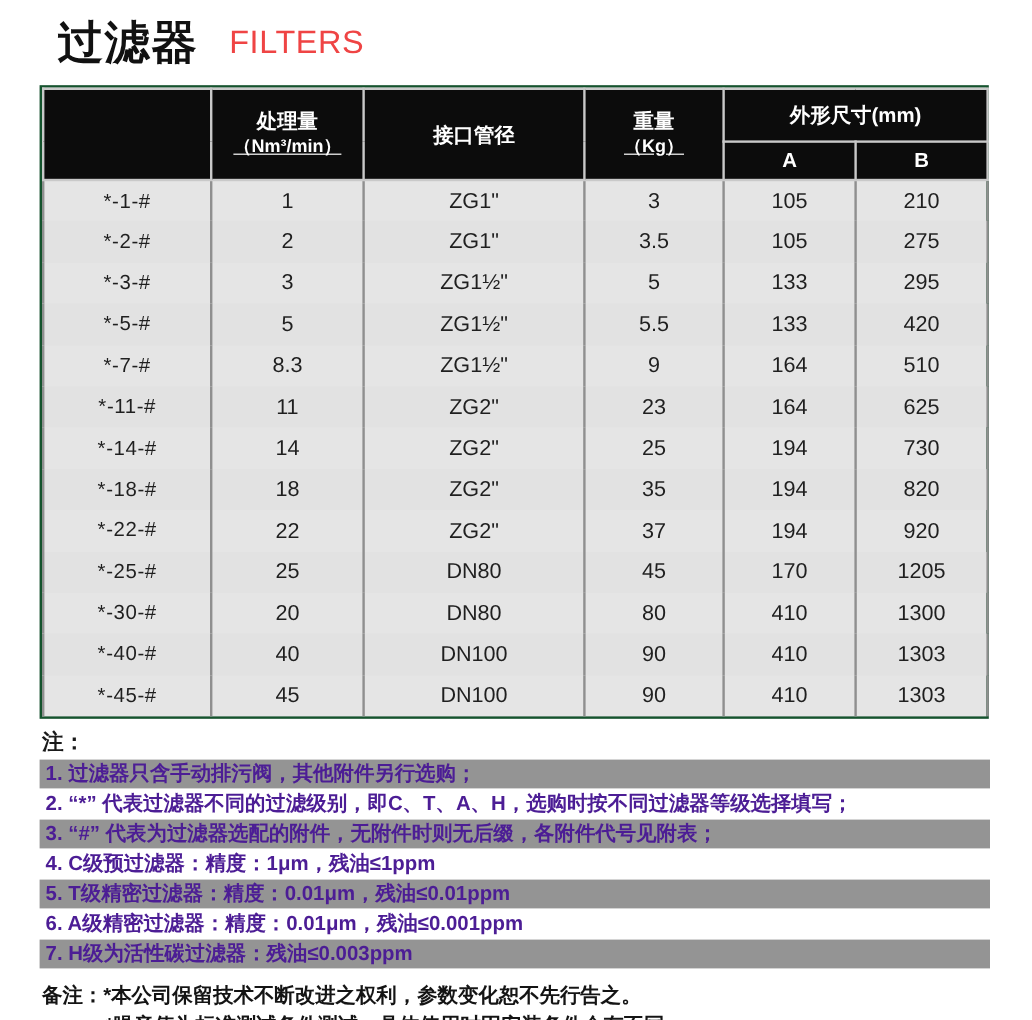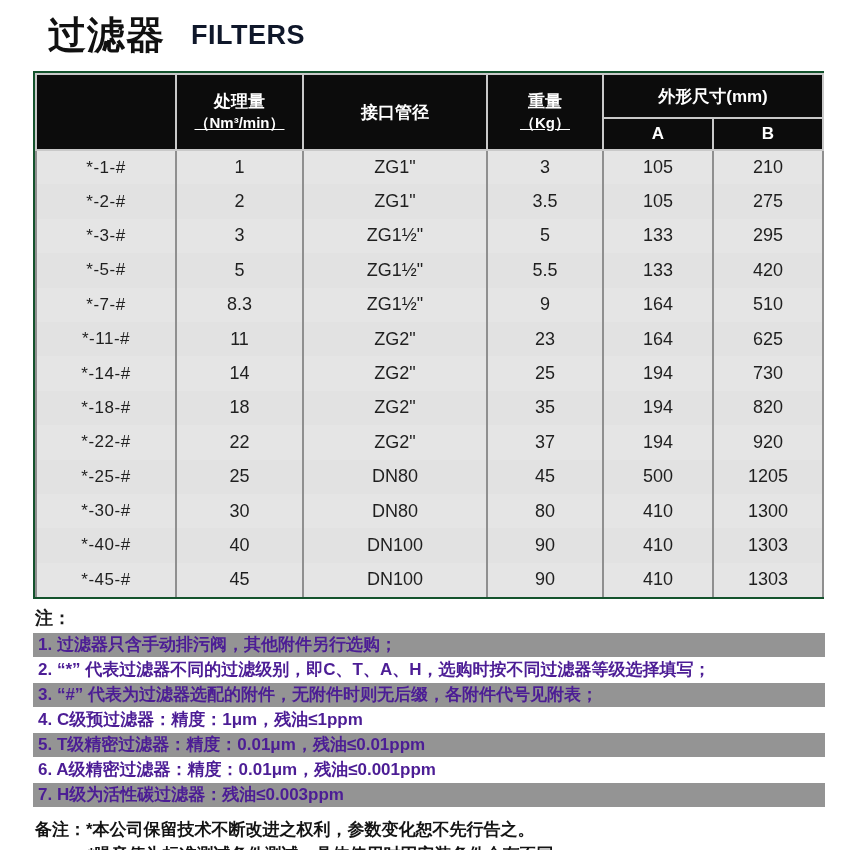--- a/index.html
+++ b/index.html
@@ -8,21 +8,21 @@
     background: #ffffff;
     font-family: "Liberation Sans", "DejaVu Sans", sans-serif;
     color: #1a1a1a;
     overflow: hidden;
   }
   .page { width: 860px; height: 850px; padding: 8px 0 0 0; }
 
   
   .title-row { margin: 2px 0 10px 48px; display: flex; align-items: center; gap: 26px; }
   .title-zh { font-size: 38px; font-weight: bold; letter-spacing: 1px; color: #111; }
-  .title-en { font-size: 27px; font-weight: bold; color: #0f172a; letter-spacing: 0.5px; }
+  .title-en { font-size: 27px; font-weight: normal; color: #ef4444; letter-spacing: 0.5px; }
 
   
   .table-wrap {
     margin-left: 33px;
     width: 791px;
     border: 2px solid #14532d;
     background: #e5e5e5;
   }
   table { border-collapse: collapse; width: 100%; table-layout: fixed; }
   thead th {
@@ -180,26 +180,26 @@
           <td>ZG2"</td>
           <td>37</td>
           <td>194</td>
           <td>920</td>
         </tr>
         <tr>
           <td class="model-cell">*-25-#</td>
           <td>25</td>
           <td>DN80</td>
           <td>45</td>
-          <td>500</td>
+          <td>170</td>
           <td>1205</td>
         </tr>
         <tr>
           <td class="model-cell">*-30-#</td>
-          <td>30</td>
+          <td>20</td>
           <td>DN80</td>
           <td>80</td>
           <td>410</td>
           <td>1300</td>
         </tr>
         <tr>
           <td class="model-cell">*-40-#</td>
           <td>40</td>
           <td>DN100</td>
           <td>90</td>

